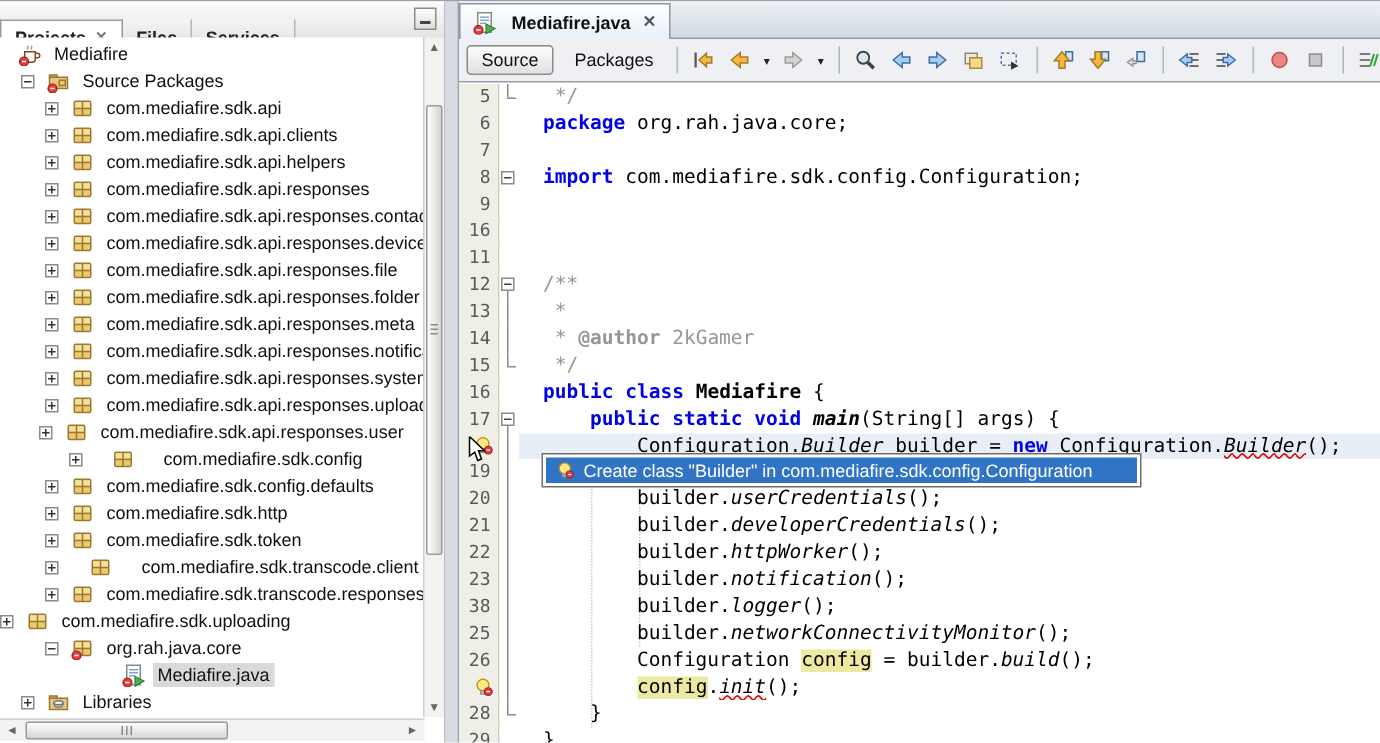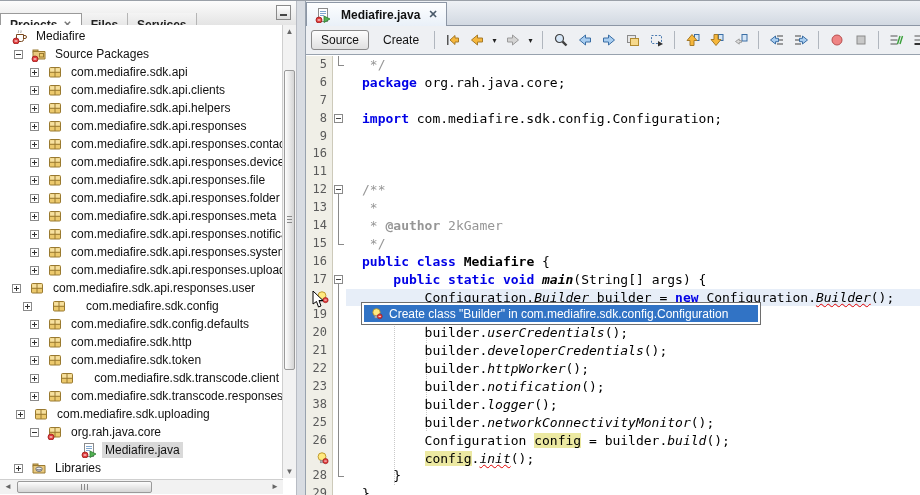--- a/index.html
+++ b/index.html
@@ -264,33 +264,33 @@
           <span class="ticon">
             <svg width="16" height="16" viewBox="0 0 16 16">
               <rect x="2.5" y="3.5" width="11" height="9.5" rx="1" fill="#ecc96d" stroke="#9a7a30"></rect>
               <rect x="3.2" y="4.2" width="9.6" height="3.6" fill="#f6e0a0"></rect>
               <line x1="8" y1="3.5" x2="8" y2="13" stroke="#9a7a30"></line>
               <line x1="2.5" y1="8.3" x2="13.5" y2="8.3" stroke="#9a7a30"></line>
             </svg>
           </span>
           <span class="tlabel">com.mediafire.sdk.api.responses.upload</span>
         </div>
-        <div class="trow" style="padding-left: 12px;">
+        <div class="trow" style="padding-left: 26px;">
           <span class="texp plus"></span>
           <span class="ticon">
             <svg width="16" height="16" viewBox="0 0 16 16">
               <rect x="2.5" y="3.5" width="11" height="9.5" rx="1" fill="#ecc96d" stroke="#9a7a30"></rect>
               <rect x="3.2" y="4.2" width="9.6" height="3.6" fill="#f6e0a0"></rect>
               <line x1="8" y1="3.5" x2="8" y2="13" stroke="#9a7a30"></line>
               <line x1="2.5" y1="8.3" x2="13.5" y2="8.3" stroke="#9a7a30"></line>
             </svg>
           </span>
           <span class="tlabel">com.mediafire.sdk.api.responses.user</span>
         </div>
-        <div class="trow" style="padding-left: 23px; gap: 11px;">
+        <div class="trow" style="padding-left: 46px; gap: 11px;">
           <span class="texp plus"></span>
           <span class="ticon">
             <svg width="16" height="16" viewBox="0 0 16 16">
               <rect x="2.5" y="3.5" width="11" height="9.5" rx="1" fill="#ecc96d" stroke="#9a7a30"></rect>
               <rect x="3.2" y="4.2" width="9.6" height="3.6" fill="#f6e0a0"></rect>
               <line x1="8" y1="3.5" x2="8" y2="13" stroke="#9a7a30"></line>
               <line x1="2.5" y1="8.3" x2="13.5" y2="8.3" stroke="#9a7a30"></line>
             </svg>
           </span>
           <span class="tlabel">com.mediafire.sdk.config</span>
@@ -348,21 +348,21 @@
           <span class="ticon">
             <svg width="16" height="16" viewBox="0 0 16 16">
               <rect x="2.5" y="3.5" width="11" height="9.5" rx="1" fill="#ecc96d" stroke="#9a7a30"></rect>
               <rect x="3.2" y="4.2" width="9.6" height="3.6" fill="#f6e0a0"></rect>
               <line x1="8" y1="3.5" x2="8" y2="13" stroke="#9a7a30"></line>
               <line x1="2.5" y1="8.3" x2="13.5" y2="8.3" stroke="#9a7a30"></line>
             </svg>
           </span>
           <span class="tlabel">com.mediafire.sdk.transcode.responses</span>
         </div>
-        <div class="trow" style=" margin-left: 16px;">
+        <div class="trow" style="">
           <span class="texp plus"></span>
           <span class="ticon">
             <svg width="16" height="16" viewBox="0 0 16 16">
               <rect x="2.5" y="3.5" width="11" height="9.5" rx="1" fill="#ecc96d" stroke="#9a7a30"></rect>
               <rect x="3.2" y="4.2" width="9.6" height="3.6" fill="#f6e0a0"></rect>
               <line x1="8" y1="3.5" x2="8" y2="13" stroke="#9a7a30"></line>
               <line x1="2.5" y1="8.3" x2="13.5" y2="8.3" stroke="#9a7a30"></line>
             </svg>
           </span>
           <span class="tlabel">com.mediafire.sdk.uploading</span>
@@ -448,21 +448,21 @@
               <circle cx="4" cy="13" r="3" fill="#e03c3c" stroke="#9c1c1c" stroke-width="0.8"></circle>
               <rect x="2.6" y="12.5" width="2.8" height="1" fill="#fff"></rect>
             </svg>
           </span>
         <span>Mediafire.java</span>
         <span class="closex">✕</span>
       </div>
     </div>
     <div class="toolbar" id="etoolbar">
       <button class="btn-source">Source</button>
-      <button class="btn-history">Create</button>
+      <button class="btn-history">Packages</button>
       <div class="tsep"></div>
     <div class="tbtn">
           <svg width="16" height="16" viewBox="0 0 16 16">
             <rect x="2" y="3" width="1.5" height="10" fill="#555"></rect>
             <polygon points="5,8 10,3.5 10,6 13.5,6 13.5,10 10,10 10,12.5" fill="#f6b73c" stroke="#a67b28"></polygon>
           </svg>
         </div>
         <div class="tbtn">
           <svg width="16" height="16" viewBox="0 0 16 16">
             <polygon points="2.5,8 8.5,3 8.5,6 13.5,6 13.5,10 8.5,10 8.5,13" fill="#f6b73c" stroke="#a67b28"></polygon>

